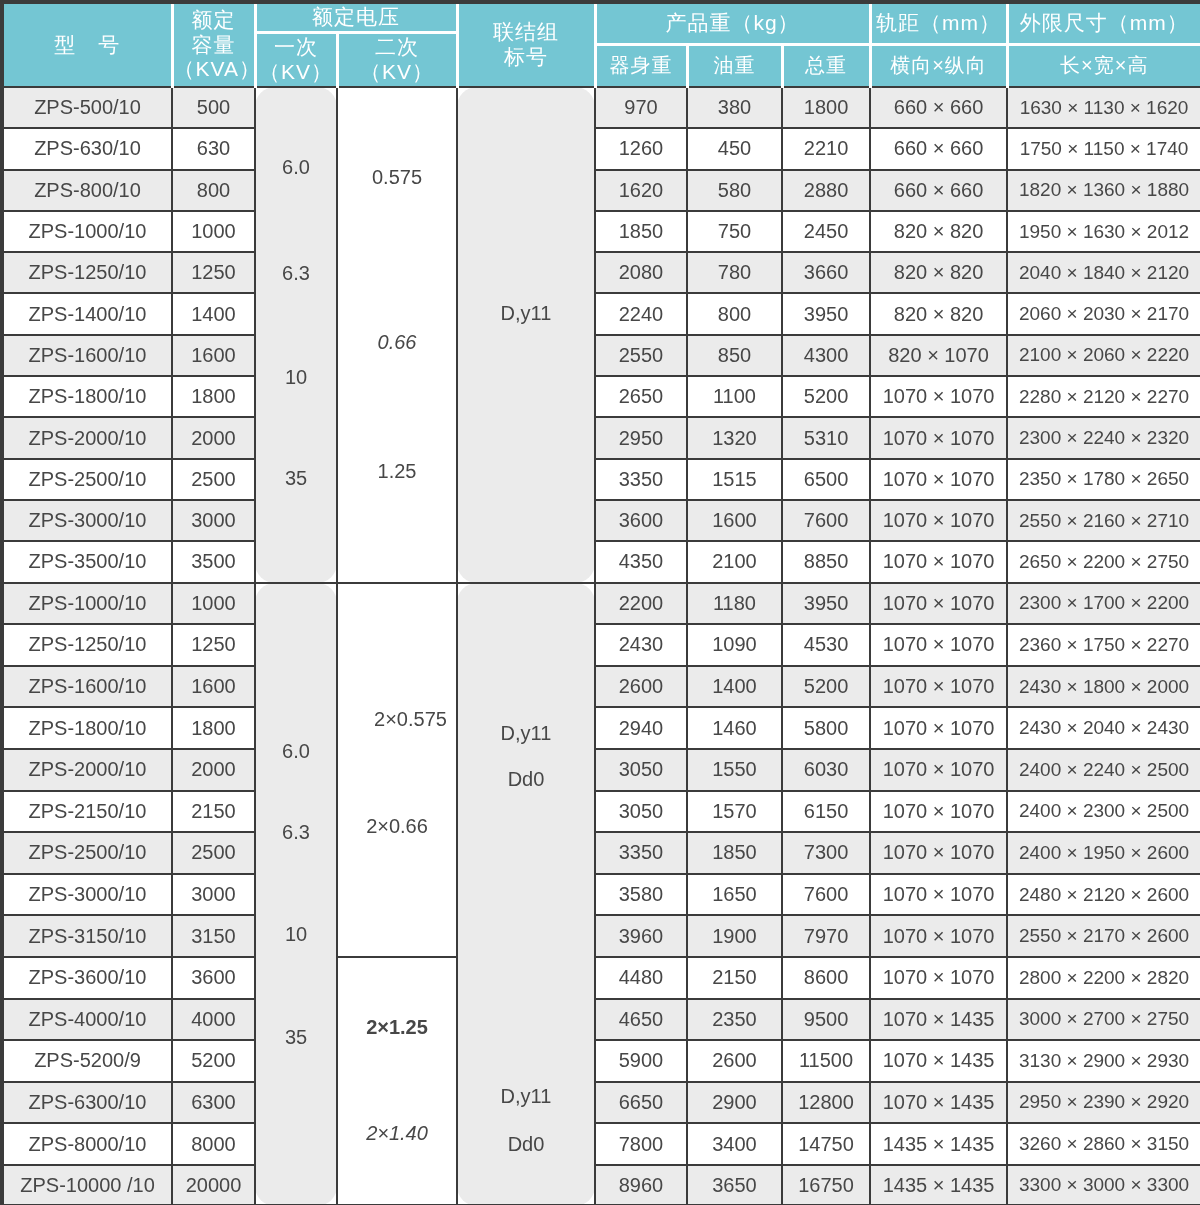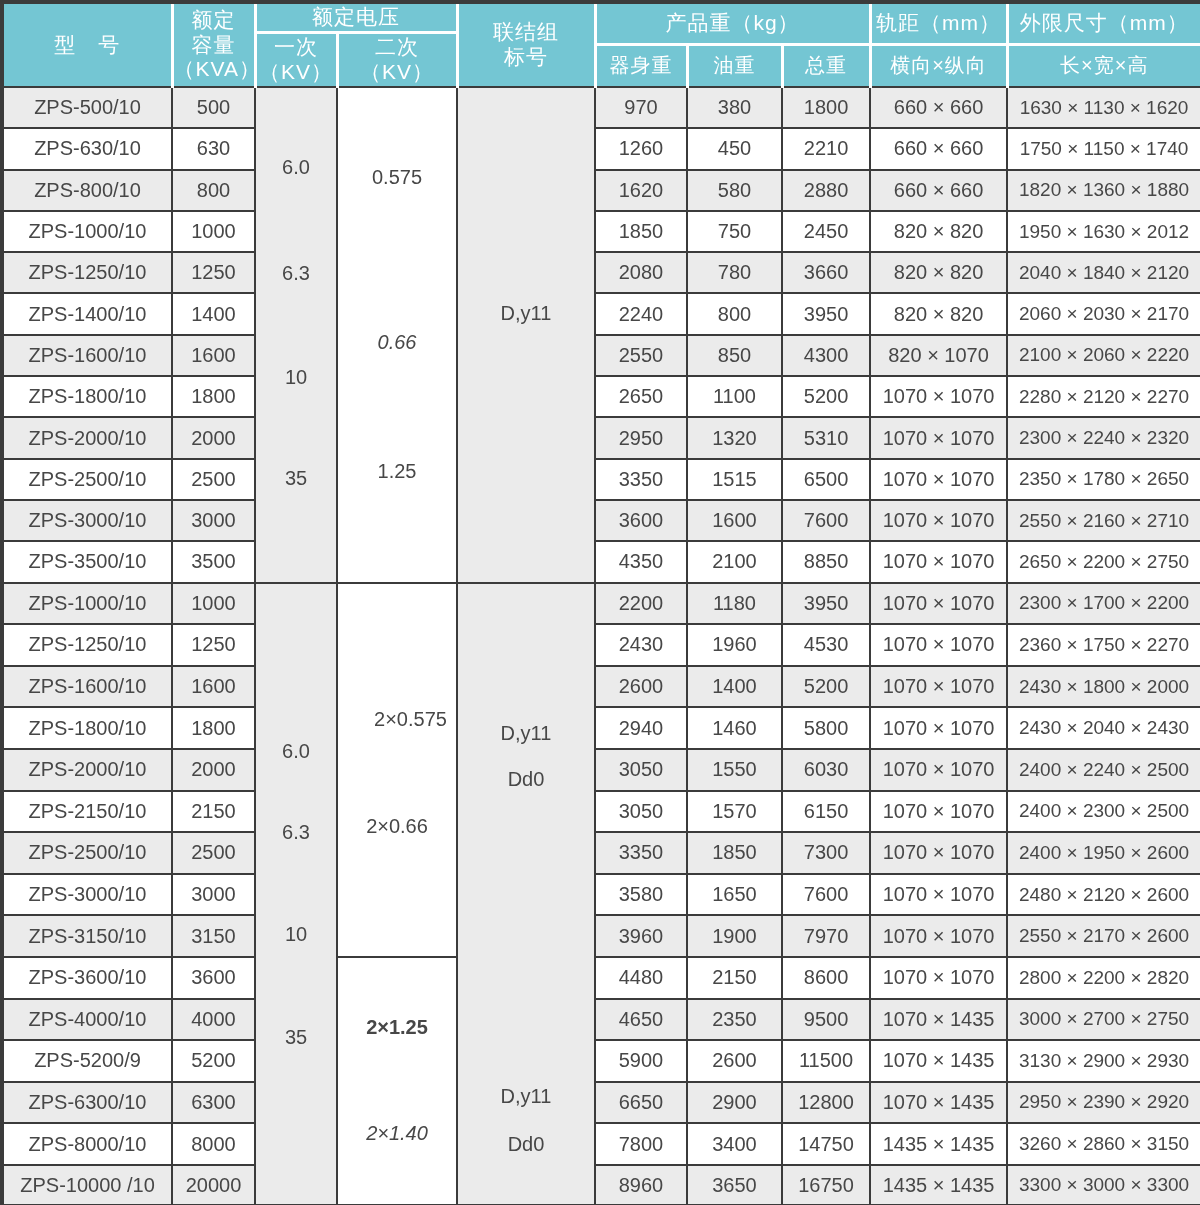--- a/index.html
+++ b/index.html
@@ -32,21 +32,21 @@
     border:2px solid #3b3b3b;
     padding:0;
     text-align:center;
     vertical-align:middle;
     color:#474747;
     font-size:20px;
   }
   td.dims{font-size:19px;}
   tr.stripe-a td{background:#ebebeb;}
   tr.stripe-b td{background:#ffffff;}
-  td.merged{position:relative;}
+  td.merged{position:relative;border-radius:20px;}
   td.bg-gray{background:#ebebeb !important;}
   td.bg-white{background:#ffffff !important;}
   .float{
     position:absolute;
     left:0;right:0;
     transform:translateY(-50%);
     text-align:center;
     color:#474747;
     font-size:20px;
     line-height:1;
@@ -246,21 +246,21 @@
           <td class="">2200</td>
           <td class="">1180</td>
           <td class="">3950</td>
           <td class="">1070 × 1070</td>
           <td class="dims">2300 × 1700 × 2200</td>
         </tr>
         <tr class="stripe-b" style="height: 41.6px;">
           <td class="">ZPS-1250/10</td>
           <td class="">1250</td>
           <td class="">2430</td>
-          <td class="">1960</td>
+          <td class="">1090</td>
           <td class="">4530</td>
           <td class="">1070 × 1070</td>
           <td class="dims">2360 × 1750 × 2270</td>
         </tr>
         <tr class="stripe-a" style="height: 41.6px;">
           <td class="">ZPS-1600/10</td>
           <td class="">1600</td>
           <td class="">2600</td>
           <td class="">1400</td>
           <td class="">5200</td>

